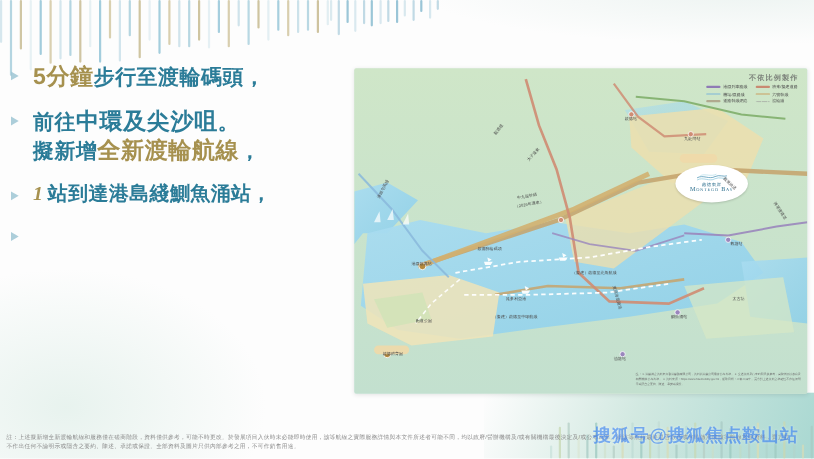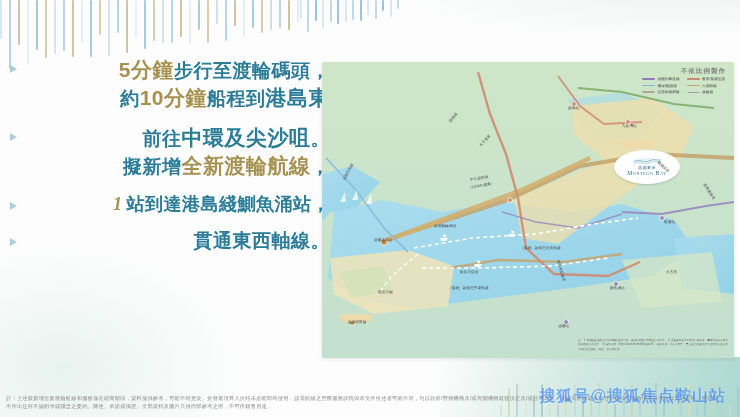--- a/index.html
+++ b/index.html
@@ -24,21 +24,21 @@
   .wash{position:absolute;pointer-events:none;}
   #wash-left{left:0;top:120px;width:330px;height:300px;
     background:radial-gradient(ellipse 260px 180px at 60px 250px,rgba(214,234,226,.55),rgba(255,255,255,0) 70%);}
   #wash-bottomright{right:0;bottom:0;width:300px;height:60px;
     background:linear-gradient(110deg,rgba(255,255,255,0) 0%,rgba(196,226,216,.75) 45%,rgba(160,212,205,.9) 100%);}
   #wash-topcurve{left:260px;top:0;width:480px;height:80px;
     background:radial-gradient(ellipse 420px 70px at 420px -10px,rgba(232,241,238,.8),rgba(255,255,255,0) 72%);}
 
   
   #copy{position:absolute;left:30px;top:56px;width:300px;}
-  .para{position:relative;margin-bottom:13px;text-align:right;}
+  .para{position:relative;margin-bottom:13px;}
   .bullet{position:absolute;left:-20px;top:9px;width:0;height:0;
     border-left:7px solid #9ec6d4;border-top:4.5px solid transparent;border-bottom:4.5px solid transparent;opacity:.85;}
   .line{white-space:nowrap;line-height:1.30;font-weight:700;letter-spacing:.5px;}
   .l-big{font-size:21px;}
   .l-mid{font-size:19px;}
   .teal{color:#2b7c98;}
   .gold{color:#a6914f;}
   .num{font-size:24px;font-style:italic;font-weight:700;color:#a6914f;padding-right:4px;
        font-family:"Liberation Serif","DejaVu Serif",serif;}
   .l-num{font-size:18px;}
@@ -173,34 +173,32 @@
       <span style="left: 212.483px; height: 33.7108px; bottom: 0px; background: rgb(199, 216, 180); opacity: 0.81;"></span>
       <span style="left: 220.655px; height: 28.2491px; bottom: 0px; background: rgb(182, 207, 198); opacity: 0.38;"></span>
       <span style="left: 228.828px; height: 13.3853px; bottom: 0px; background: rgb(214, 220, 184); opacity: 0.73;"></span>
       <span style="left: 237px; height: 30.0957px; bottom: 0px; background: rgb(168, 203, 196); opacity: 0.81;"></span>
     </div>
 
   <div id="copy">
       <div class="para">
         <div class="bullet"></div>
         <div class="line"><span class="gold l-big">5分鐘</span><span class="teal l-mid">步行至渡輪碼頭</span><span class="teal l-mid">，</span></div>
-        <div class="line"><span class="teal l-mid">約</span><span class="gold l-big">10分鐘</span><span class="teal l-mid">船程到</span><span class="teal l-big">港島東</span></div>
       </div>
       <div class="para">
         <div class="bullet"></div>
         <div class="line"><span class="teal l-mid">前往</span><span class="teal l-big">中環及尖沙咀</span><span class="teal l-mid">。</span></div>
         <div class="line"><span class="teal l-mid">擬新增</span><span class="gold l-big">全新渡輪航線</span><span class="teal l-mid">，</span></div>
       </div>
       <div class="para">
         <div class="bullet"></div>
         <div class="line"><span class="num l-num">1</span><span class="teal l-num">站到達港島綫鰂魚涌站</span><span class="teal l-num">，</span></div>
       </div>
       <div class="para">
         <div class="bullet"></div>
-        <div class="line"><span class="teal l-mid">貫通東西軸線</span><span class="teal l-mid">。</span></div>
       </div>
     </div>
 
   <div id="map">
 
     <svg id="map-svg" viewBox="0 0 412 296" preserveAspectRatio="none">
       <defs>
         <linearGradient id="seaG" x1="0" y1="0" x2="1" y2="1">
           <stop offset="0%" stop-color="#a9dcf0"></stop>
             <stop offset="100%" stop-color="#8fd0e8"></stop>

